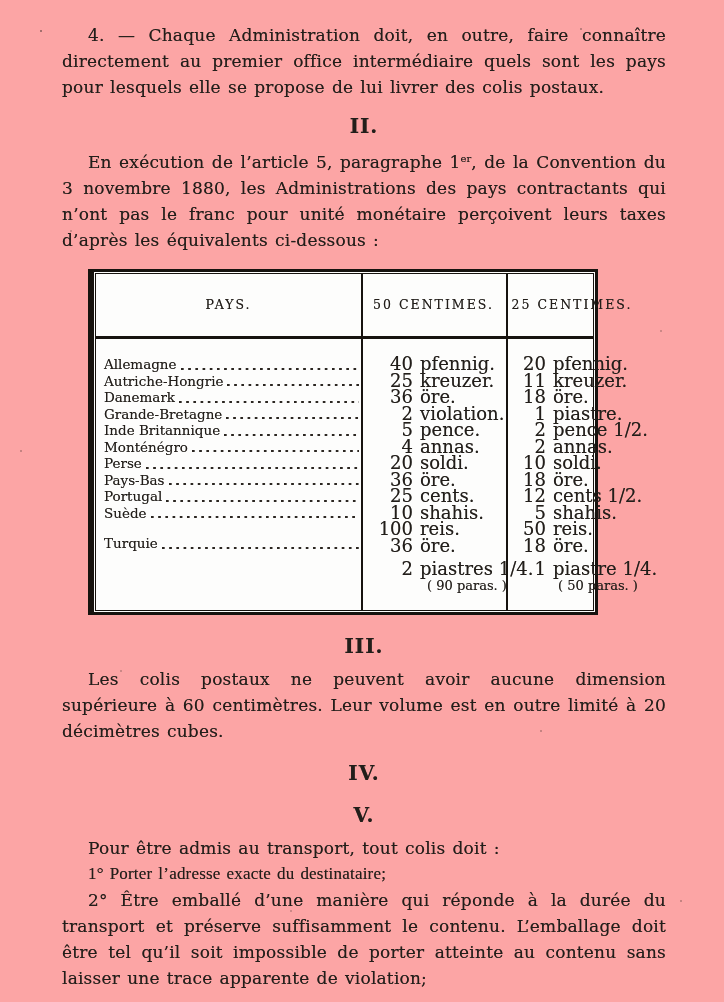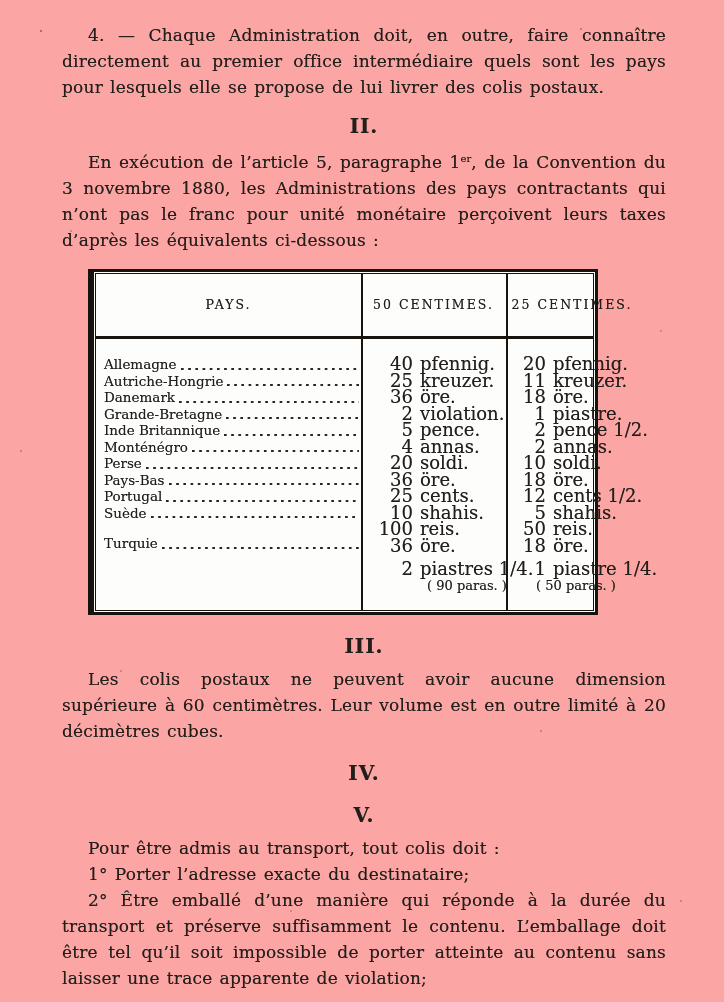--- a/index.html
+++ b/index.html
@@ -83,27 +83,27 @@
     white-space:nowrap;
     text-shadow:0 0 0.4px rgba(30,25,20,0.55);
   }
   .col-c50 .vnum{min-width:52px;text-align:right;padding-right:7px;}
   .col-c25 .vnum{min-width:40px;text-align:right;padding-right:7px;}
   .vnote{
     height:16.5px;font-size:13px;line-height:16.5px;white-space:nowrap;
     text-shadow:0 0 0.4px rgba(30,25,20,0.55);
   }
   .col-c50 .vnote{padding-left:66px;}
-  .col-c25 .vnote{padding-left:30px;}
+  .col-c25 .vnote{padding-left:52px;}
   .gap{margin-top:7px;}
   .gap-extra{margin-top:14px;}
   
   .v-item{margin-top:0;}
   .v-intro{margin-top:10px;}
-  .mt1{margin-top:6px;}
+  .mt1{margin-top:6px;font-family:Liberation Serif, serif;}
   sup.ord{font-size:10px;vertical-align:6px;letter-spacing:0;}
   
   .speckles{position:absolute;width:2px;height:2px;border-radius:50%;background:rgba(40,35,30,0.55);
     box-shadow:120px 8px 0 rgba(40,35,30,0.35), 540px -2px 0 rgba(40,35,30,0.4),
       300px 180px 0 rgba(40,35,30,0.3), -20px 420px 0 rgba(40,35,30,0.35),
       620px 300px 0 rgba(40,35,30,0.3), 80px 640px 0 rgba(40,35,30,0.3),
       500px 700px 0 rgba(40,35,30,0.35), 250px 880px 0 rgba(40,35,30,0.3),
       640px 870px 0 rgba(40,35,30,0.35), 30px 200px 0 rgba(40,35,30,0.3);
     left:40px;top:30px;}
 </style>

